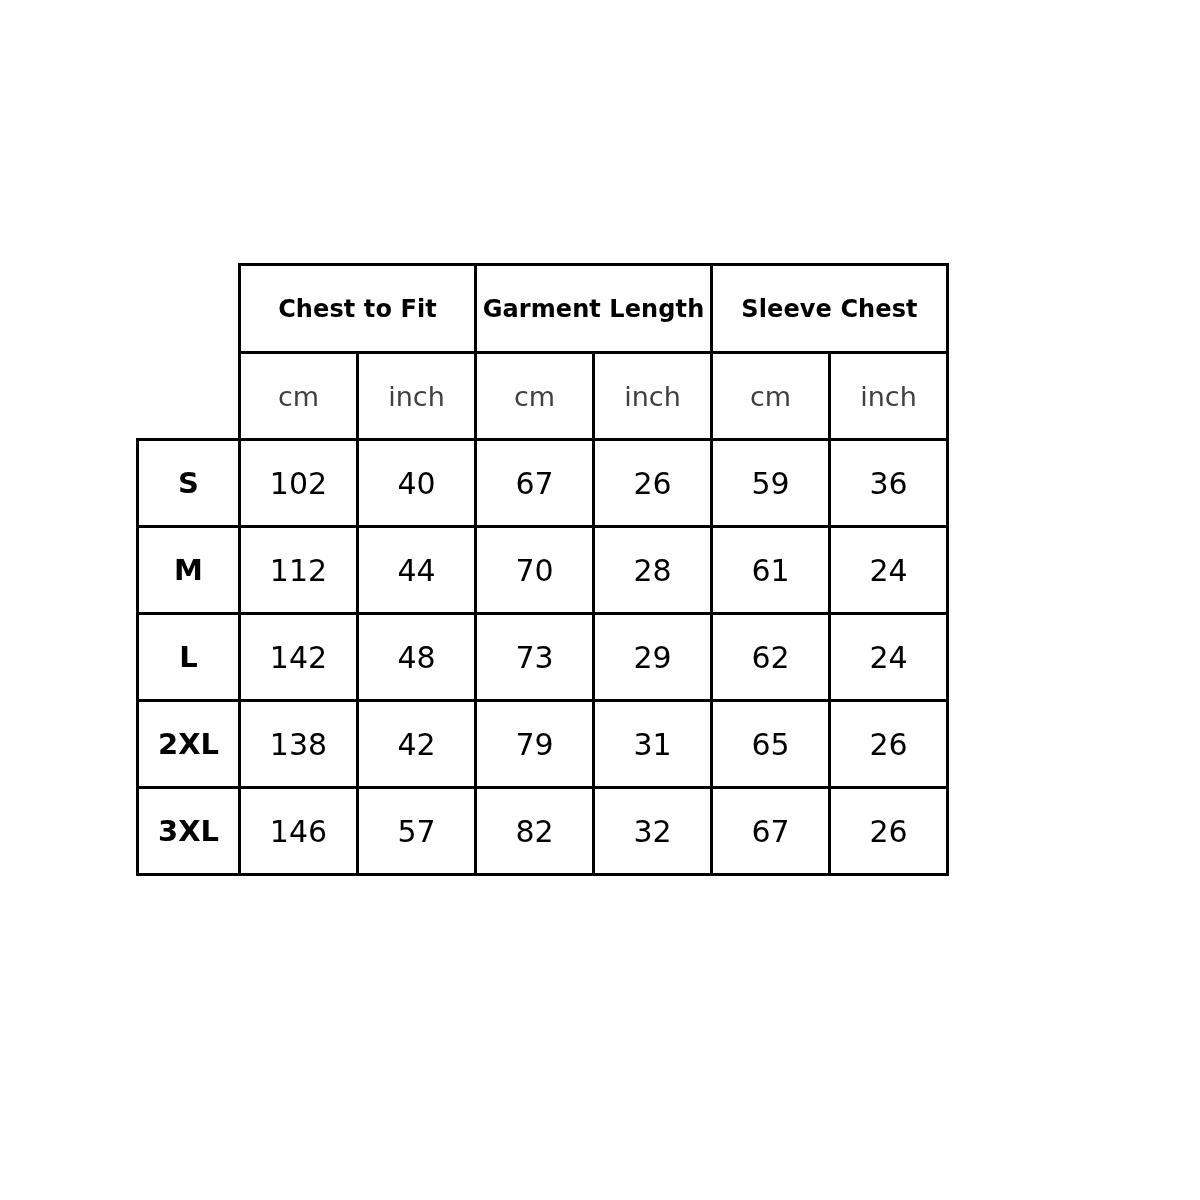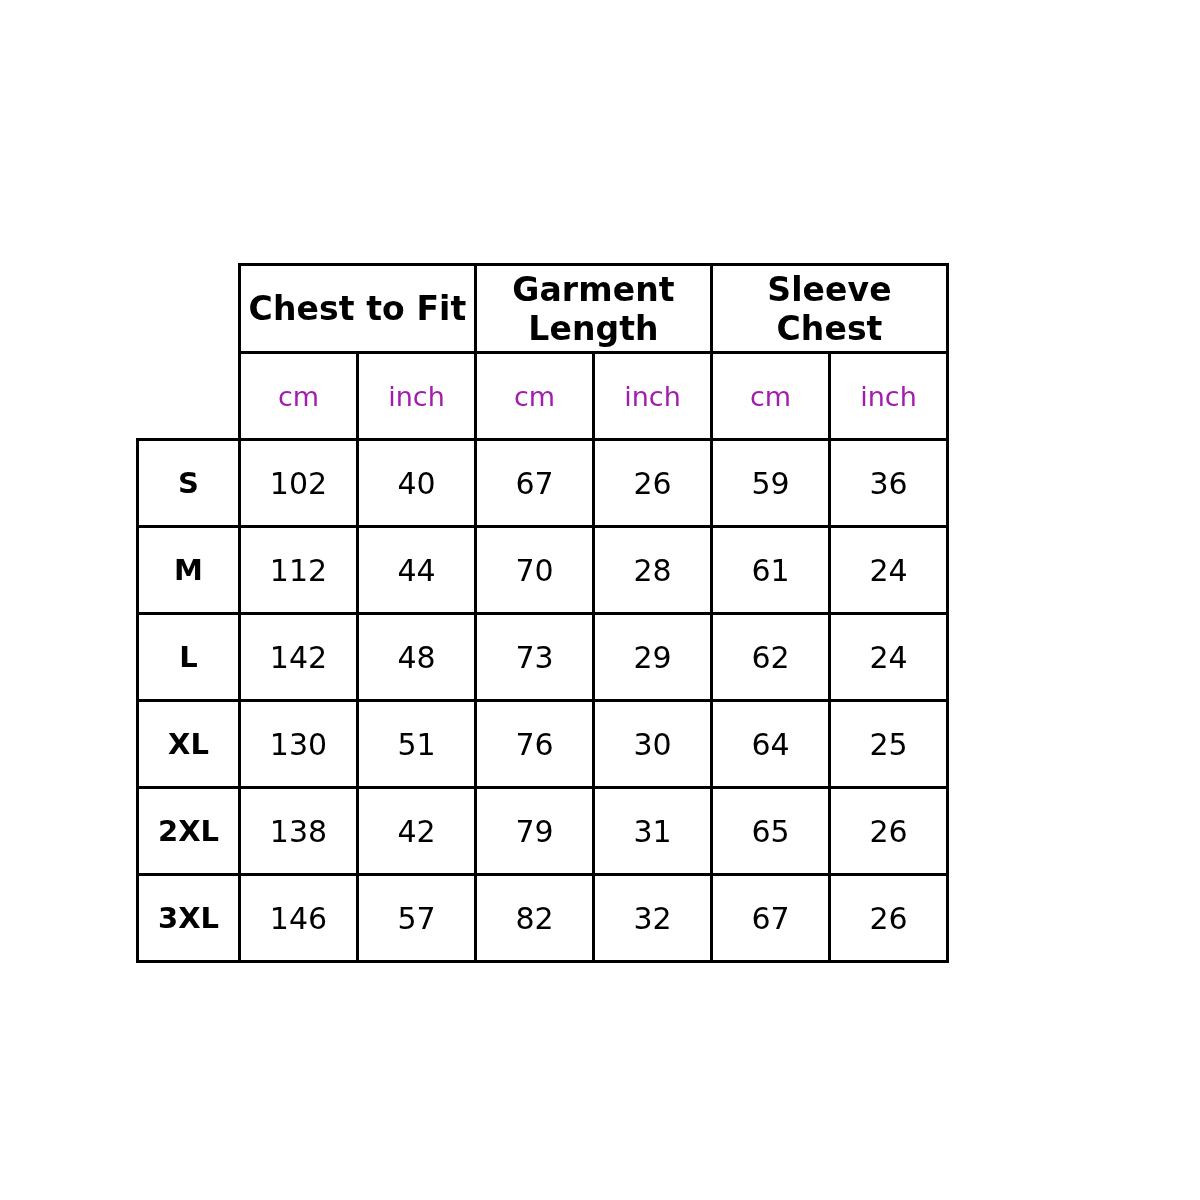--- a/index.html
+++ b/index.html
@@ -39,30 +39,30 @@
   col.c-size   { width: 102px; }
   col.c-val    { width: 118px; }
 
   
   .corner-blank {
     border: none !important;
     background: #ffffff;
   }
 
   .group-head {
-    font-size: 33px;
+    font-size: 24px;
     font-weight: bold;
     height: 85px;
     letter-spacing: 0.1px;
   }
 
   .unit-head {
     font-size: 27px;
     font-weight: normal;
-    color: #a21caf;
+    color: #404040;
     height: 84px;
   }
 
   .size-label {
     font-size: 29px;
     font-weight: bold;
     height: 84px;
   }
 
   .data-cell {
@@ -124,29 +124,20 @@
       <tr>
         <td class="size-label">L</td>
         <td class="data-cell">142</td>
         <td class="data-cell">48</td>
         <td class="data-cell">73</td>
         <td class="data-cell">29</td>
         <td class="data-cell">62</td>
         <td class="data-cell">24</td>
       </tr>
       <tr>
-        <td class="size-label">XL</td>
-        <td class="data-cell">130</td>
-        <td class="data-cell">51</td>
-        <td class="data-cell">76</td>
-        <td class="data-cell">30</td>
-        <td class="data-cell">64</td>
-        <td class="data-cell">25</td>
-      </tr>
-      <tr>
         <td class="size-label">2XL</td>
         <td class="data-cell">138</td>
         <td class="data-cell">42</td>
         <td class="data-cell">79</td>
         <td class="data-cell">31</td>
         <td class="data-cell">65</td>
         <td class="data-cell">26</td>
       </tr>
       <tr>
         <td class="size-label">3XL</td>

